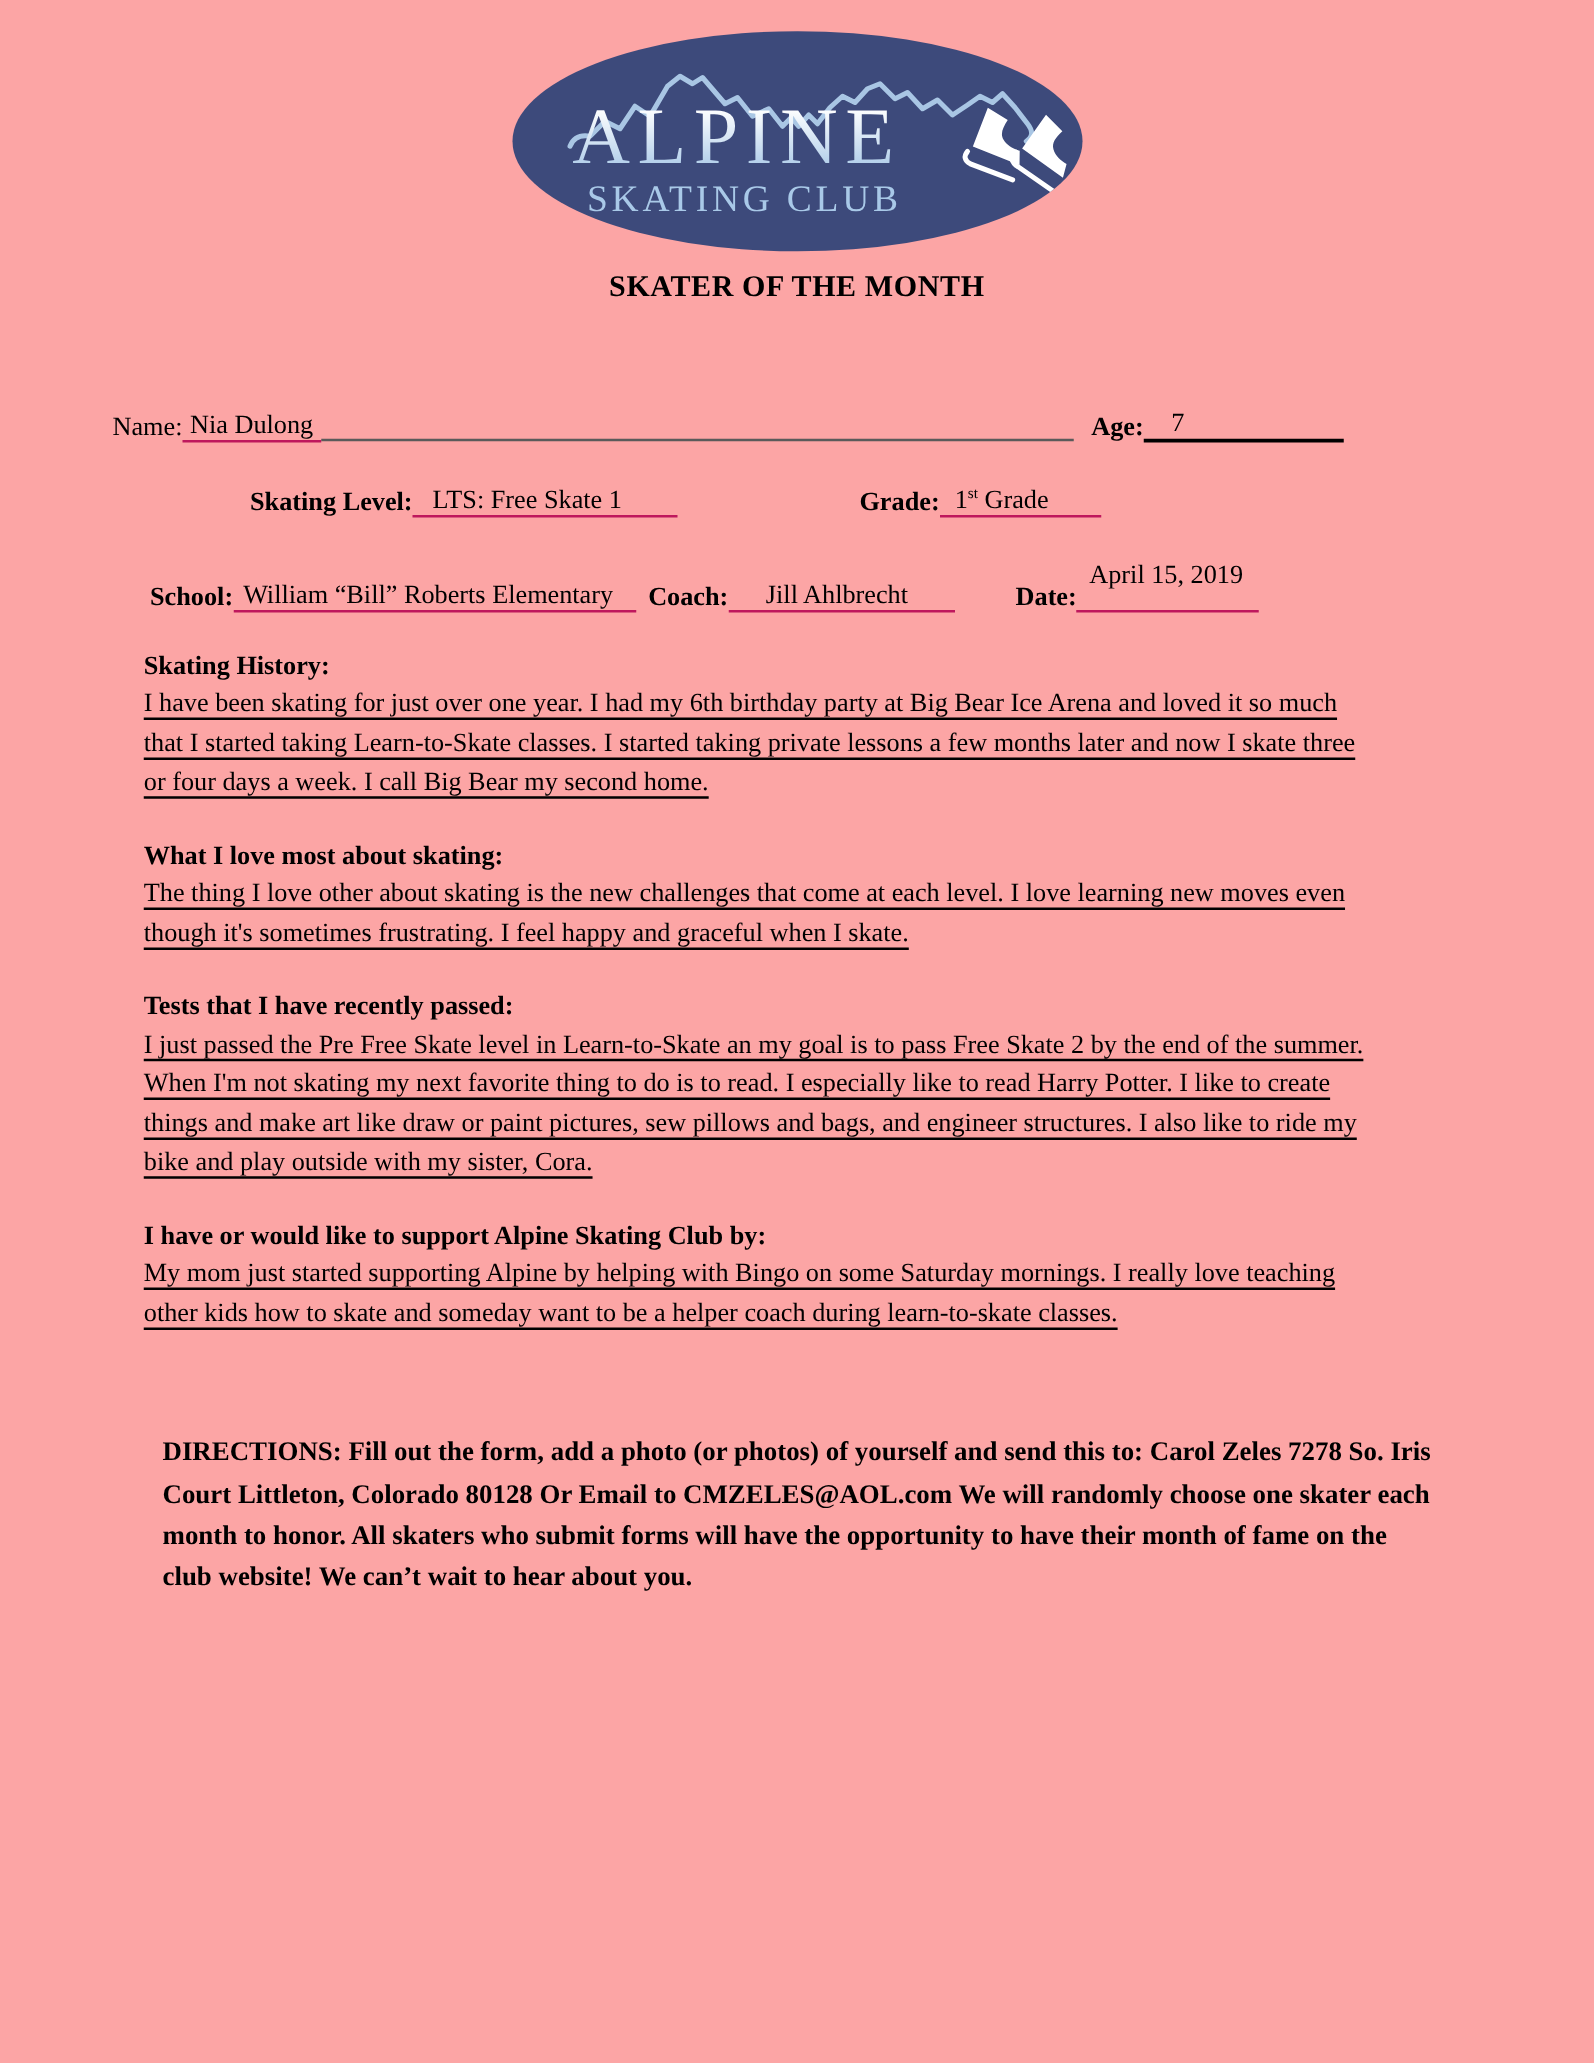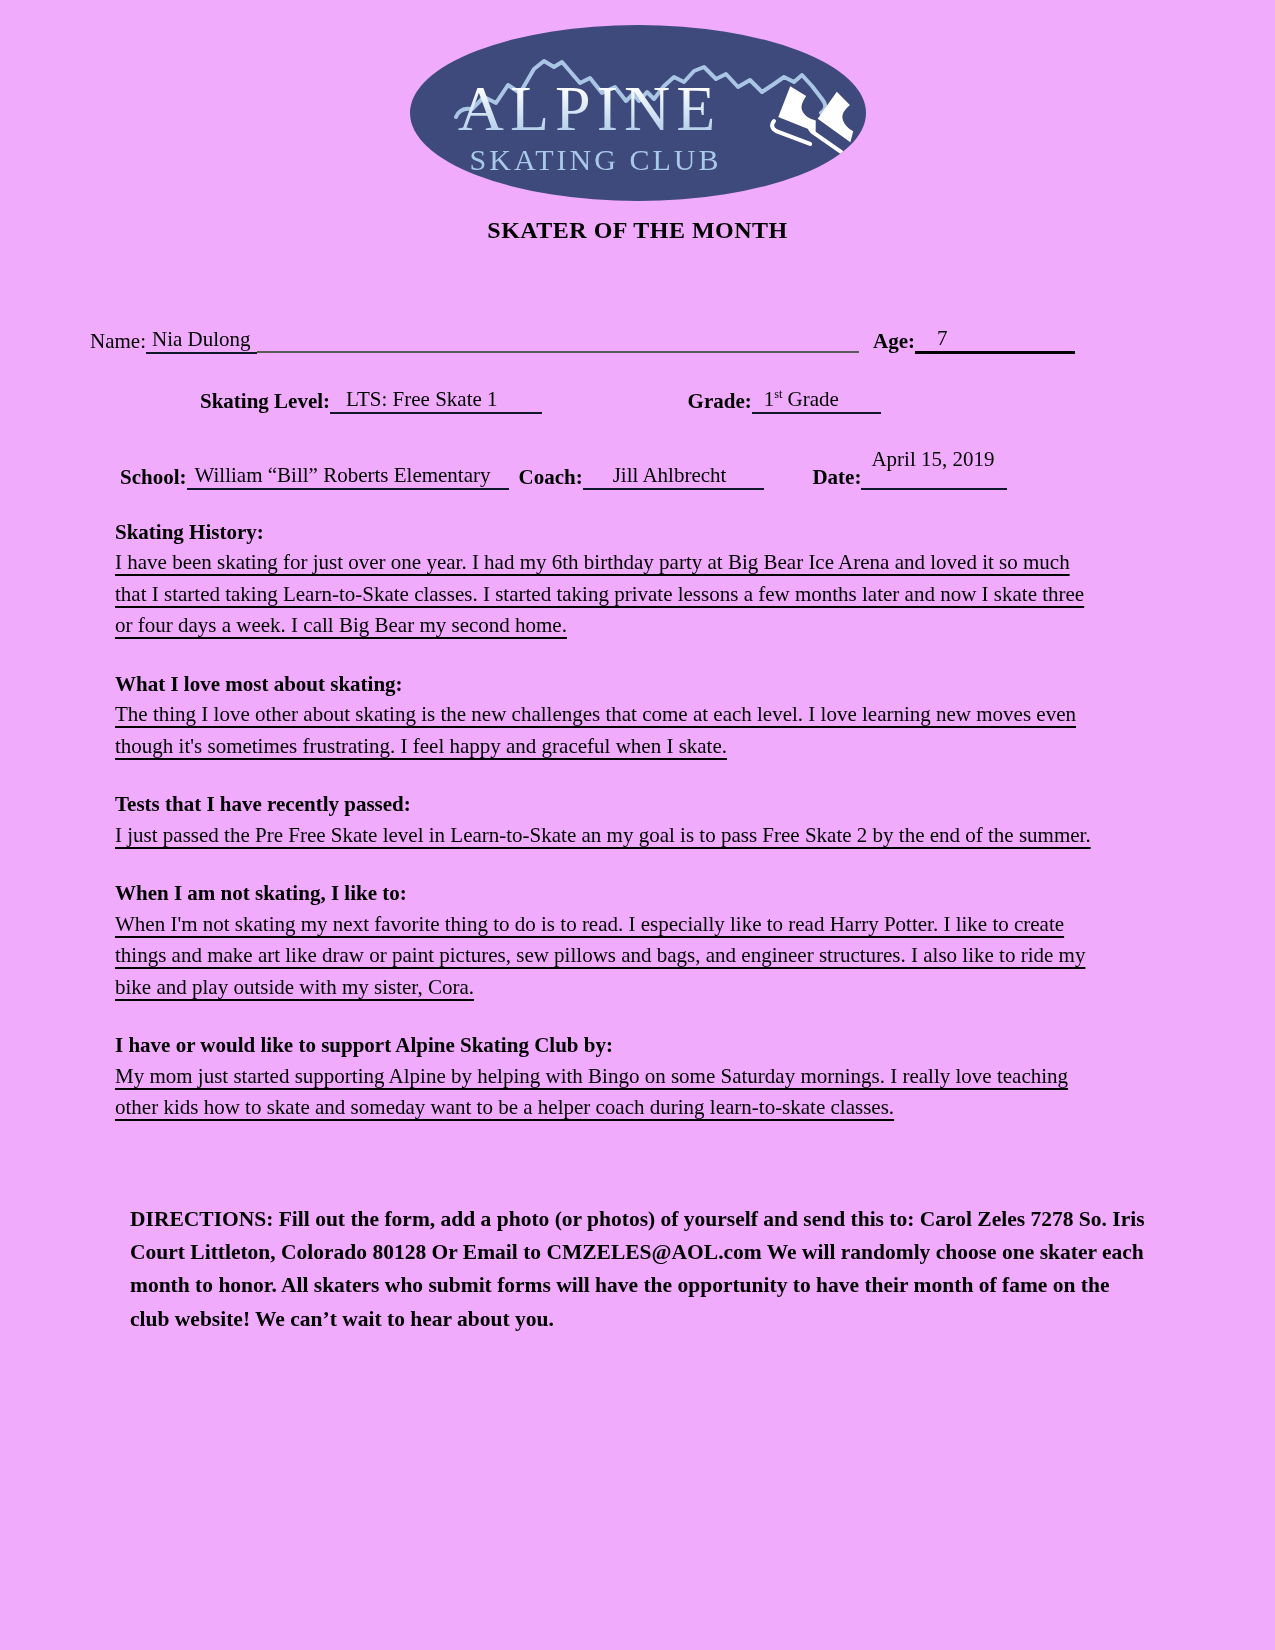--- a/index.html
+++ b/index.html
@@ -1,21 +1,21 @@
 <!DOCTYPE html>
 <html><head>
 <meta charset="utf-8">
 <style>
   * { margin:0; padding:0; box-sizing:border-box; }
   html,body { background:#ffffff; }
   .page {
     position:relative;
     width:1275px; height:1650px;
     margin:0 auto;
-    background:#f0abfc;
+    background:#fca5a5;
     font-family:"Liberation Serif", serif;
     color:#000;
     overflow:hidden;
   }
 
   
   .logo-wrap { padding-top:25px; display:flex; justify-content:center; }
   .logo-oval {
     position:relative;
     width:456px; height:176px;
@@ -55,21 +55,21 @@
     margin-top:16px;
     text-align:center;
     font-weight:bold;
     font-size:24px;
     letter-spacing:0.5px;
   }
 
   
   .frow { display:flex; align-items:flex-end; font-size:21px; }
   .frow .b { font-weight:bold; }
-  .ul { border-bottom:2px solid #0f172a; }
+  .ul { border-bottom:2px solid #be185d; }
   .frow-name { margin-top:82px; padding:0 200px 0 90px; }
   .frow-name .name-val { padding:0 6px; }
   .fill-line { flex:1 1 auto; border-bottom:2px solid #5a5a5a; margin:0 4px 1px 0; height:1px; }
   .age-lbl { margin-left:10px; }
   .age-val { width:160px; padding-left:22px; border-bottom:3px solid #000; }
 
   .frow-level { margin-top:33px; padding-left:200px; }
   .level-val { padding:0 44px 0 16px; }
   .grade-lbl { margin-left:146px; }
   .grade-val { padding:0 42px 0 12px; }
@@ -155,21 +155,20 @@
     <span class="ul date-val">April 15, 2019</span>
   </div>
 
   <div class="sections">
       <div class="sec-heading">Skating History:</div>
       <div class="sec-body">I have been skating for just over one year. I had my 6th birthday party at Big Bear Ice Arena and loved it so much that I started taking Learn-to-Skate classes. I started taking private lessons a few months later and now I skate three or four days a week. I call Big Bear my second home. </div>
       <div class="sec-heading">What I love most about skating:</div>
       <div class="sec-body">The thing I love other about skating is the new challenges that come at each level. I love learning new moves even though it's sometimes frustrating. I feel happy and graceful when I skate. </div>
       <div class="sec-heading">Tests that I have recently passed:</div>
       <div class="sec-body">I just passed the Pre Free Skate level in Learn-to-Skate an my goal is to pass Free Skate 2 by the end of the summer. </div>
-      <div class="sec-heading">When I am not skating, I like to:</div>
       <div class="sec-body">When I'm not skating my next favorite thing to do is to read. I especially like to read Harry Potter. I like to create things and make art like draw or paint pictures, sew pillows and bags, and engineer structures. I also like to ride my bike and play outside with my sister, Cora. </div>
       <div class="sec-heading">I have or would like to support Alpine Skating Club by:</div>
       <div class="sec-body">My mom just started supporting Alpine by helping with Bingo on some Saturday mornings. I really love teaching other kids how to skate and someday want to be a helper coach during learn-to-skate classes. </div>
     </div>
 
   <div class="directions">DIRECTIONS: Fill out the form, add a photo (or photos) of yourself and send this to: Carol Zeles 7278 So. Iris Court Littleton, Colorado 80128 Or Email to CMZELES@AOL.com We will randomly choose one skater each month to honor. All skaters who submit forms will have the opportunity to have their month of fame on the club website! We can’t wait to hear about you.</div>
 
 </div>
 
 </body></html>

